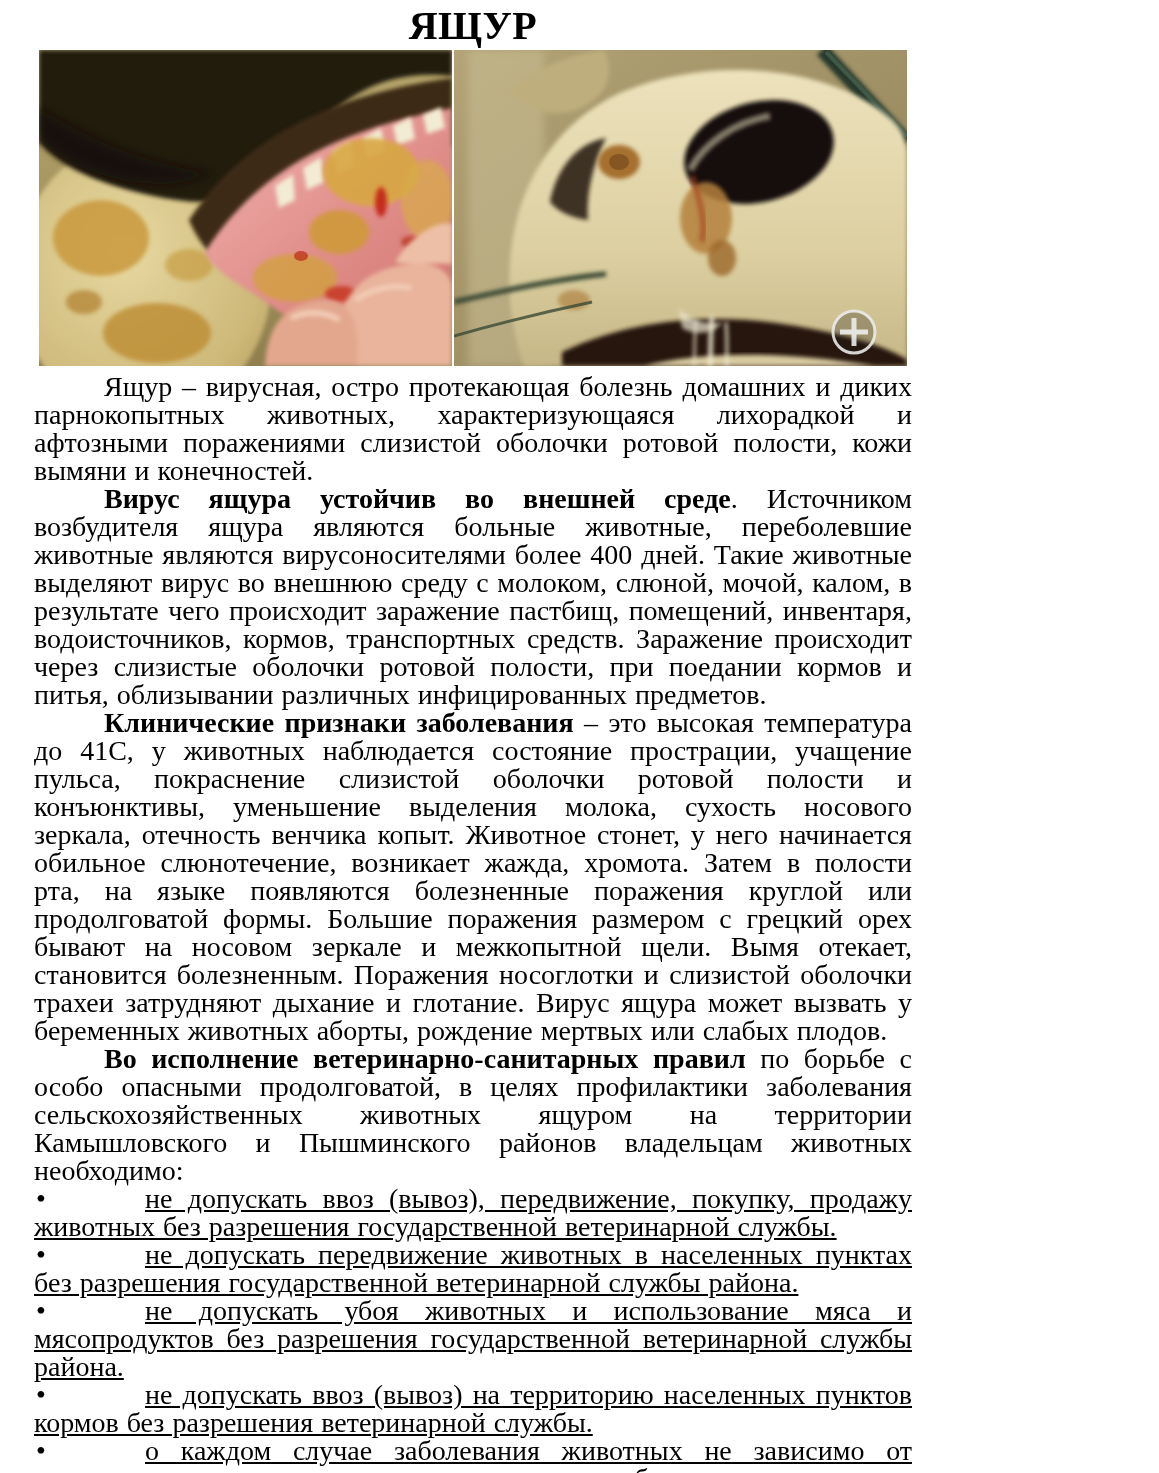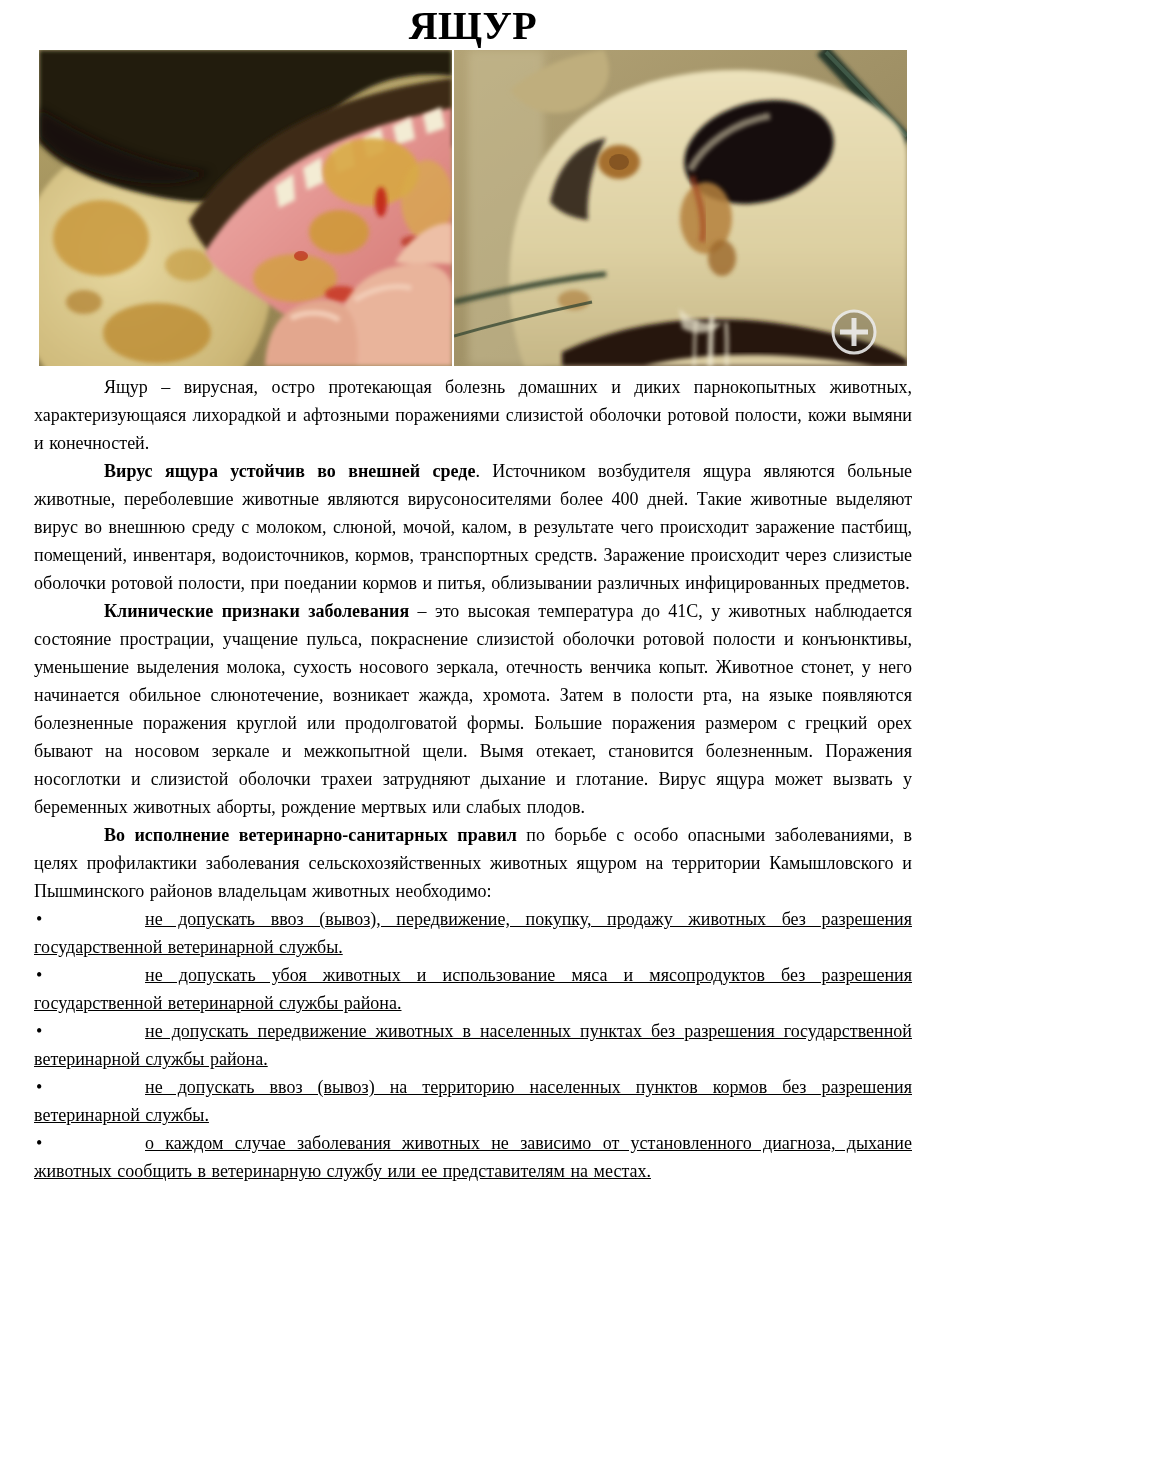--- a/index.html
+++ b/index.html
@@ -28,21 +28,21 @@
   }
   .photos {
     width: 868px;
     margin: 0 auto 7px auto;
     display: flex;
     gap: 2px;
   }
   .photos svg { display: block; }
   .bodytext p {
     margin: 0;
-    font-size: 18px;
+    font-size: 28px;
     line-height: 28px;
     text-align: justify;
     text-indent: 70px;
     word-spacing: 1px;
   }
   .bodytext p .b { font-weight: bold; }
   .bodytext p.bullet { text-indent: 0; text-decoration: underline; }
   .bodytext p.bullet .marker {
     display: inline-block;
     width: 111px;
@@ -171,27 +171,27 @@
 
   <div class="bodytext">
 
     <p><span>Ящур – вирусная, остро протекающая болезнь домашних и диких парнокопытных животных, характеризующаяся лихорадкой и афтозными поражениями слизистой оболочки ротовой полости, кожи вымяни и конечностей.</span></p>
 
 
     <p><span class="b">Вирус ящура устойчив во внешней среде</span><span>. Источником возбудителя ящура являются больные животные, переболевшие животные являются вирусоносителями более 400 дней. Такие животные выделяют вирус во внешнюю среду с молоком, слюной, мочой, калом, в результате чего происходит заражение пастбищ, помещений, инвентаря, водоисточников, кормов, транспортных средств. Заражение происходит через слизистые оболочки ротовой полости, при поедании кормов и питья, облизывании различных инфицированных предметов.</span></p>
 
     <p><span class="b">Клинические признаки заболевания</span><span> – это высокая температура до 41С, у животных наблюдается состояние прострации, учащение пульса, покраснение слизистой оболочки ротовой полости и конъюнктивы, уменьшение выделения молока, сухость носового зеркала, отечность венчика копыт. Животное стонет, у него начинается обильное слюнотечение, возникает жажда, хромота. Затем в полости рта, на языке появляются болезненные поражения круглой или продолговатой формы. Большие поражения размером с грецкий орех бывают на носовом зеркале и межкопытной щели. Вымя отекает, становится болезненным. Поражения носоглотки и слизистой оболочки трахеи затрудняют дыхание и глотание. Вирус ящура может вызвать у беременных животных аборты, рождение мертвых или слабых плодов.</span></p>
 
-    <p><span class="b">Во исполнение ветеринарно-санитарных правил</span><span> по борьбе с особо опасными заболеваниями, в целях профилактики заболевания сельскохозяйственных животных ящуром на территории Камышловского и Пышминского районов владельцам животных необходимо:</span></p>
+    <p><span class="b">Во исполнение ветеринарно-санитарных правил</span><span> по борьбе с особо опасными продолговатой, в целях профилактики заболевания сельскохозяйственных животных ящуром на территории Камышловского и Пышминского районов владельцам животных необходимо:</span></p>
 
     <p class="bullet"><span class="marker">•</span><span>не допускать ввоз (вывоз), передвижение, покупку, продажу животных без разрешения государственной ветеринарной службы.</span></p>
 
+    <p class="bullet"><span class="marker">•</span><span>не допускать передвижение животных в населенных пунктах без разрешения государственной ветеринарной службы района.</span></p>
+
     <p class="bullet"><span class="marker">•</span><span>не допускать убоя животных и использование мяса и мясопродуктов без разрешения государственной ветеринарной службы района.</span></p>
-
-    <p class="bullet"><span class="marker">•</span><span>не допускать передвижение животных в населенных пунктах без разрешения государственной ветеринарной службы района.</span></p>
 
     <p class="bullet"><span class="marker">•</span><span>не допускать ввоз (вывоз) на территорию населенных пунктов кормов без разрешения ветеринарной службы.</span></p>
 
 
 
     <p class="bullet"><span class="marker">•</span><span>о каждом случае заболевания животных не зависимо от установленного диагноза, дыхание животных сообщить в ветеринарную службу или ее представителям на местах.</span></p>
 
   </div>
 </div>
 

